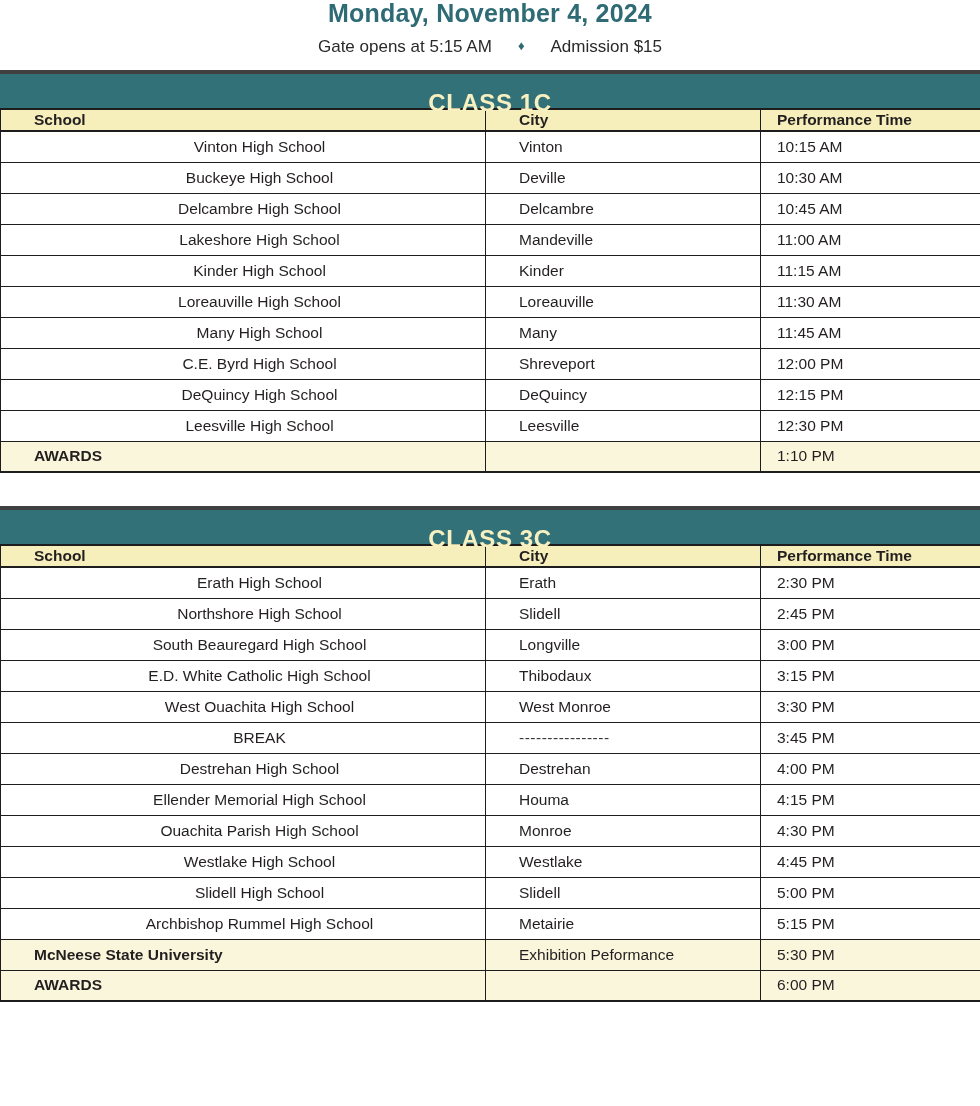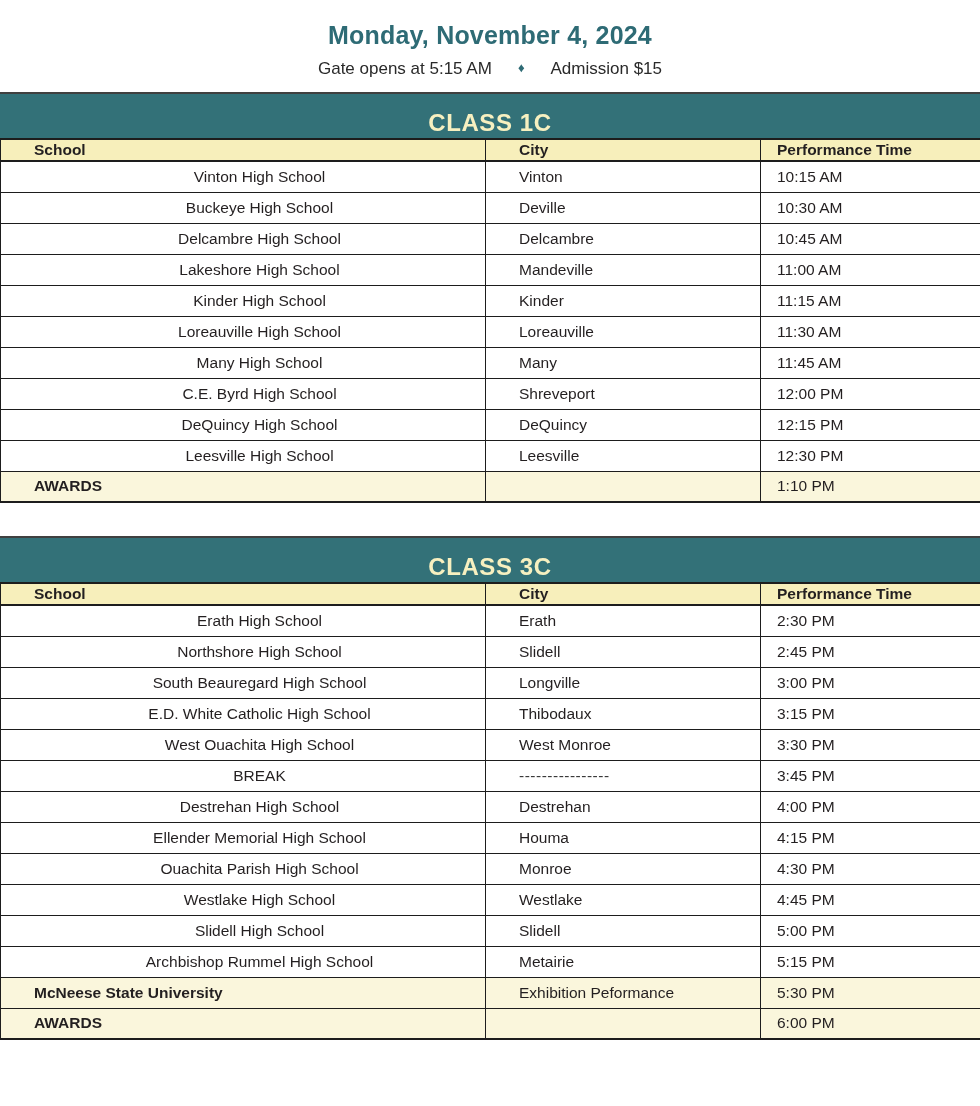--- a/index.html
+++ b/index.html
@@ -17,21 +17,20 @@
     width: 980px;
     min-height: 1106px;
     background: #ffffff;
     position: relative;
     overflow: hidden;
   }
 
   
   .doc-header {
     text-align: center;
-    padding-top: 22px;
   }
   .doc-title {
     font-size: 25px;
     font-weight: bold;
     color: #2e6b75;
     letter-spacing: 0.2px;
     line-height: 1.1;
   }
   .doc-subtitle {
     margin-top: 10px;
@@ -56,23 +55,23 @@
   .class-block { margin-top: 14px; }
   .class-block.second { margin-top: 33px; }
 
   .class-banner {
     background: #337178;
     color: #f7f0c0;
     text-align: center;
     font-size: 24px;
     font-weight: bold;
     letter-spacing: 0.6px;
-    height: 48px;
+    height: 40px;
     line-height: 58px;
-    border-top: 2px solid #404040;
+    border-top: 4px solid #404040;
     border-bottom: 2px solid #1d1d1d;
   }
 
   table.sched {
     width: 100%;
     border-collapse: collapse;
     table-layout: fixed;
   }
   table.sched col.c-school { width: 485px; }
   table.sched col.c-city   { width: 275px; }

